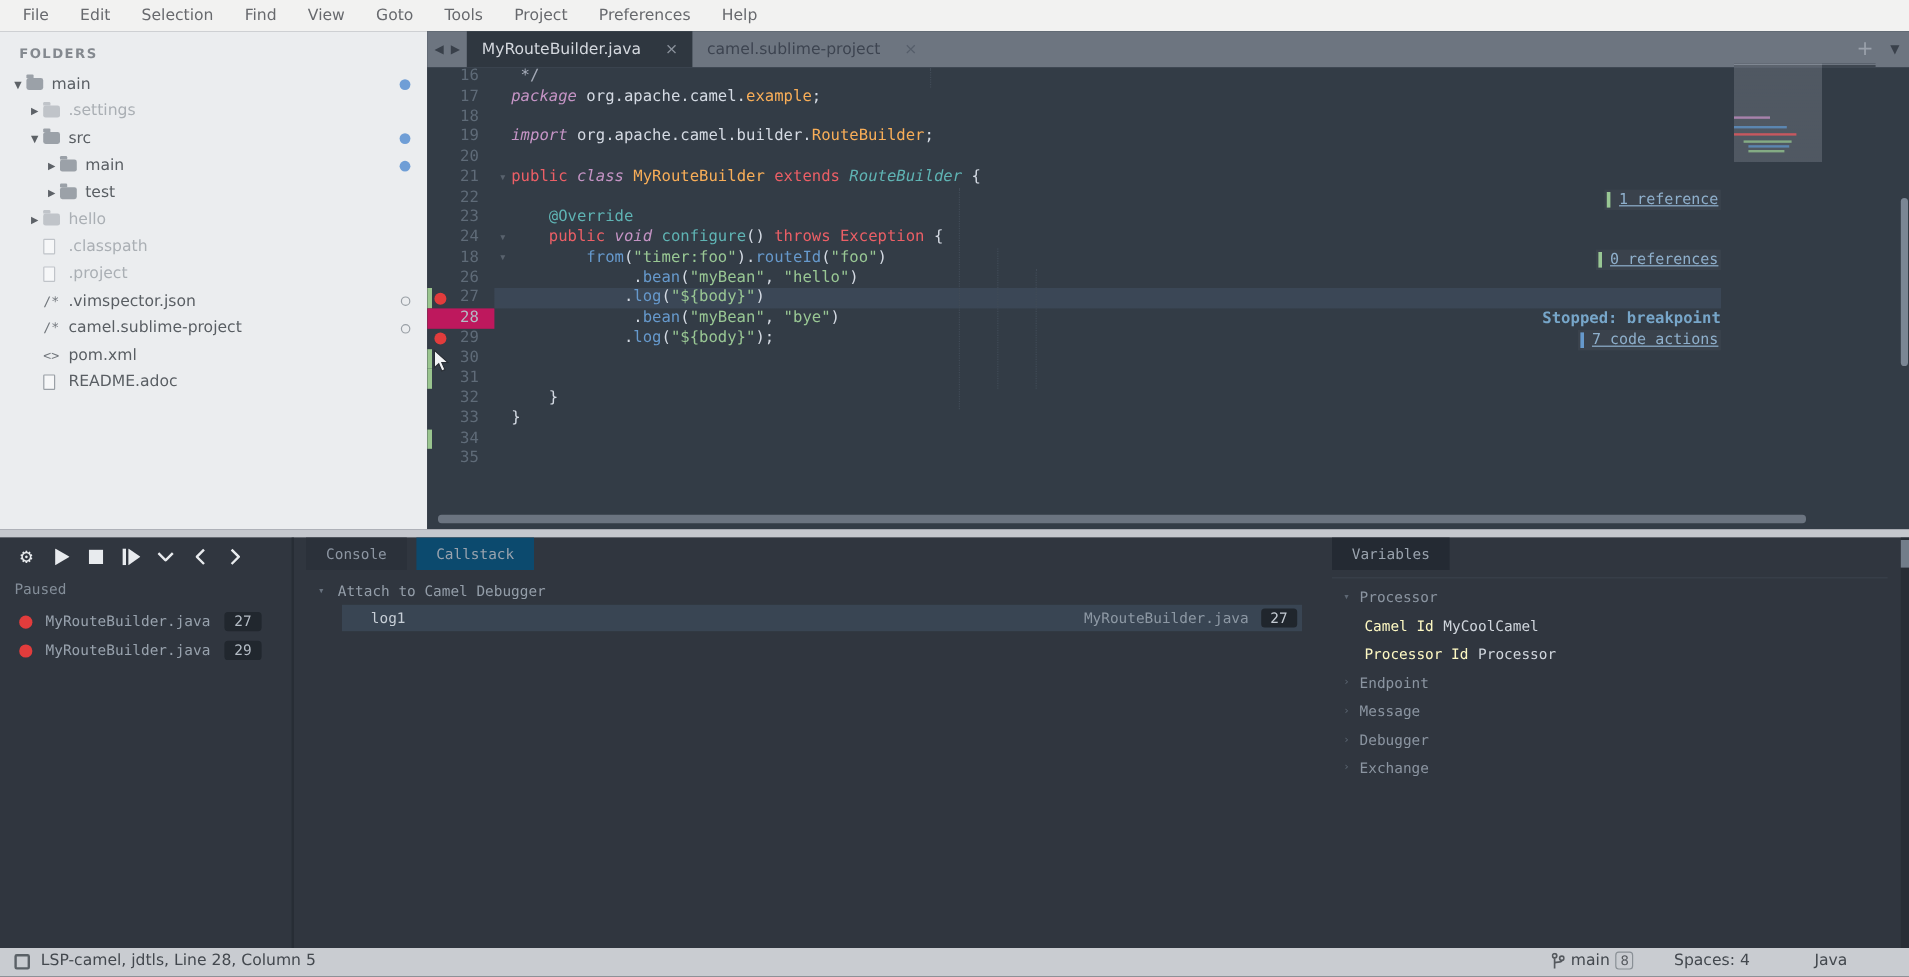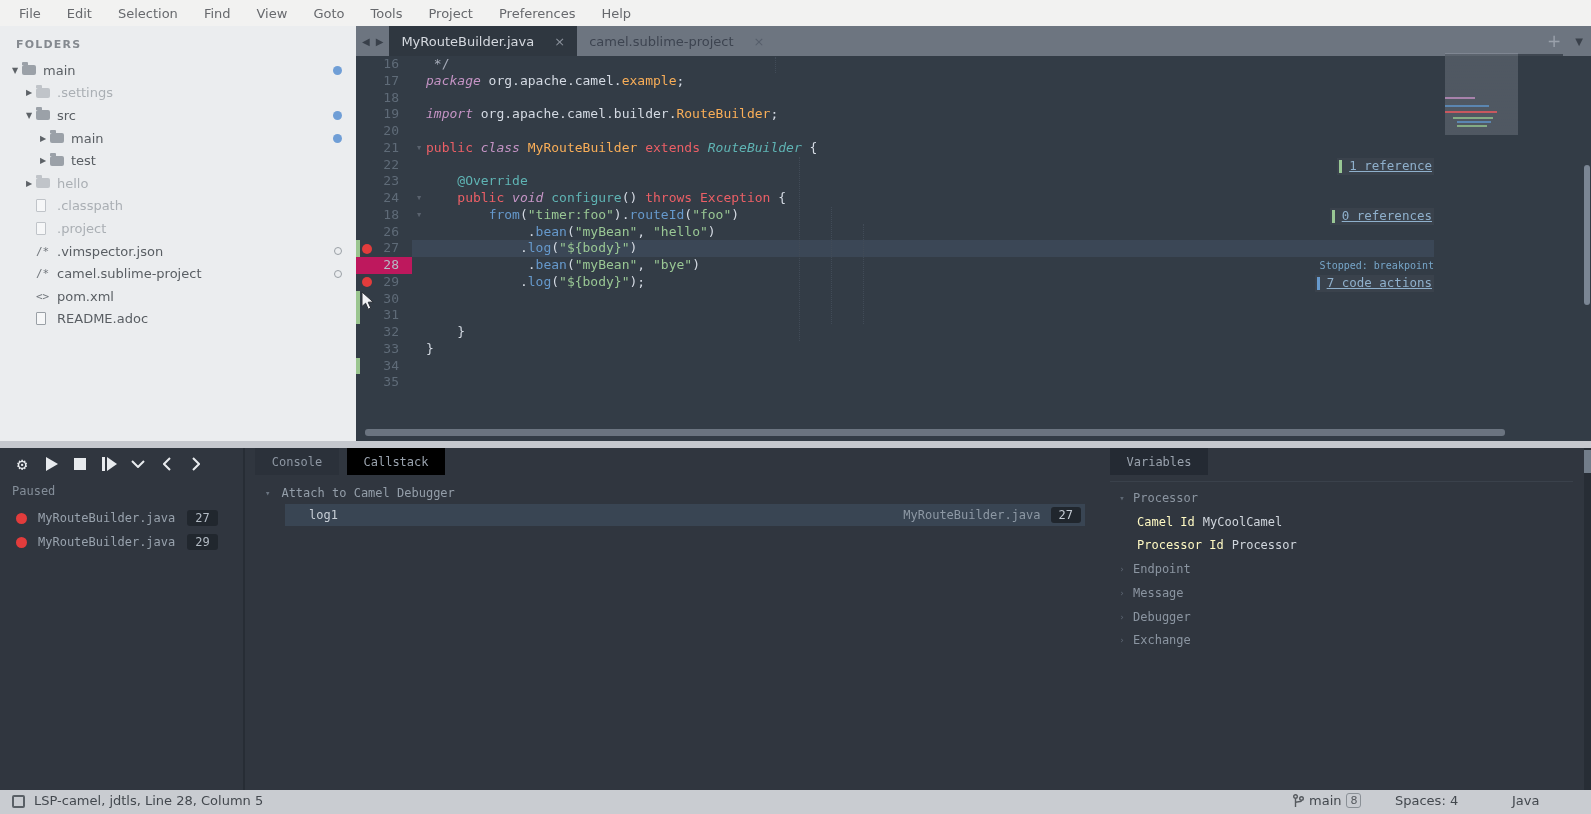--- a/index.html
+++ b/index.html
@@ -52,21 +52,21 @@
   .gnum { width:26px; text-align:right; color:#5f6b78; }
   .ghl .gnum { color:#b4bcc6; }
   .lbody { flex:1; display:flex; align-items:center; position:relative; }
   .lbody.hl { background:linear-gradient(to right,#3b4756 0,#3b4756 calc(100% - 157px),transparent calc(100% - 157px)); }
   .gfold { width:14px; font-size:7px; color:#59626d; display:flex; align-items:center; justify-content:center; }
   .ltext { white-space:pre; }
   .t-w{color:#d4dae3}.t-kw{color:#c594c5;font-style:italic}.t-mod{color:#ec5f66}
   .t-modi{color:#ec5f66;}.t-cls{color:#f9ae58}.t-inh{color:#5fb4b4;font-style:italic}
   .t-ann{color:#5fb4b4}.t-fn{color:#5fb4b4}.t-call{color:#6699cc}.t-str{color:#99c794}.t-com{color:#a6acb9}
   .lright { margin-left:auto; margin-right:157px; display:flex; align-items:center; white-space:pre;margin-top:36px; }
-  .stopped { color:#77a6c9; font-size:10px; }
+  .stopped { color:#77a6c9; font-size:13px;font-weight:bold; }
   .chip { font-size:12.5px; padding:0 2px; background:rgba(255,255,255,0.035); }
   .chipbar { width:3px; height:13px; margin-right:7px; }
   .chip.green .chipbar { background:#99c794; }
   .chip.blue .chipbar { background:#6699cc; }
   .chiptext { text-decoration:underline; color:#8fb0cc; }
   .iguide { position:absolute; width:0; border-left:1px dotted #414b57; }
   .minimap { position:absolute; right:28px; top:27px; width:118px; height:82px; opacity:.8;
     background:
       linear-gradient(to right, rgba(216,222,233,.22) 0 62%, transparent 62%),
       repeating-linear-gradient(to bottom, rgba(52,60,70,0) 0 1px, #343c46 1px 2px, #343c46 2px 3px);
@@ -86,21 +86,21 @@
   .gear-glyph { font-size:17px; line-height:16px; }
   .paused-label { position:absolute; left:12px; top:36px; font-size:12px; color:#848e99; }
   .bp-row { position:absolute; left:0; width:100%; height:24px; display:flex; align-items:center; }
   .bp-row .dot { width:11px; height:11px; border-radius:50%; background:#e23c3c; margin-left:16px; flex:none; }
   .bp-row .bp-file { margin-left:11px; font-size:12px; color:#98a2ad; }
   .badge { background:#21272e; color:#b3bbc4; font-size:12px; padding:1px 8px; border-radius:3px; margin-left:12px; }
 
   .console-panel { position:absolute; left:247px; top:0; width:853px; height:100%; }
   .ptab { position:absolute; top:0; height:27px; display:flex; align-items:center; justify-content:center; font-size:12px; }
   .ptab.t1 { left:8px; width:84px; background:#2b313a; color:#8d96a2; }
-  .ptab.t2 { left:100px; width:98px; background:#000000; color:#9aa3ae; }
+  .ptab.t2 { left:100px; width:98px; background:#0c4a6e; color:#9aa3ae; }
   .cs-header { position:absolute; left:0; top:35px; height:20px; display:flex; align-items:center; }
   .cs-chev { margin-left:18px; color:#6a7480; font-size:9px; }
   .cs-title { margin-left:11px; font-size:12px; color:#949ea9; }
   .cs-frame { position:absolute; left:38px; top:56px; width:800px; height:22px; background:#394553; display:flex; align-items:center; }
   .cs-name { margin-left:24px; font-size:12px; color:#c7ced6; }
   .cs-right { margin-left:auto; display:flex; align-items:center; margin-right:4px; }
   .cs-file { font-size:12px; color:#8d98a4; }
   .cs-badge { background:#20262d; color:#c3cad2; font-size:12px; padding:1px 8px; border-radius:3px; margin-left:10px; }
 
   .vars-panel { position:absolute; left:1102px; top:0; right:0; height:100%; }

